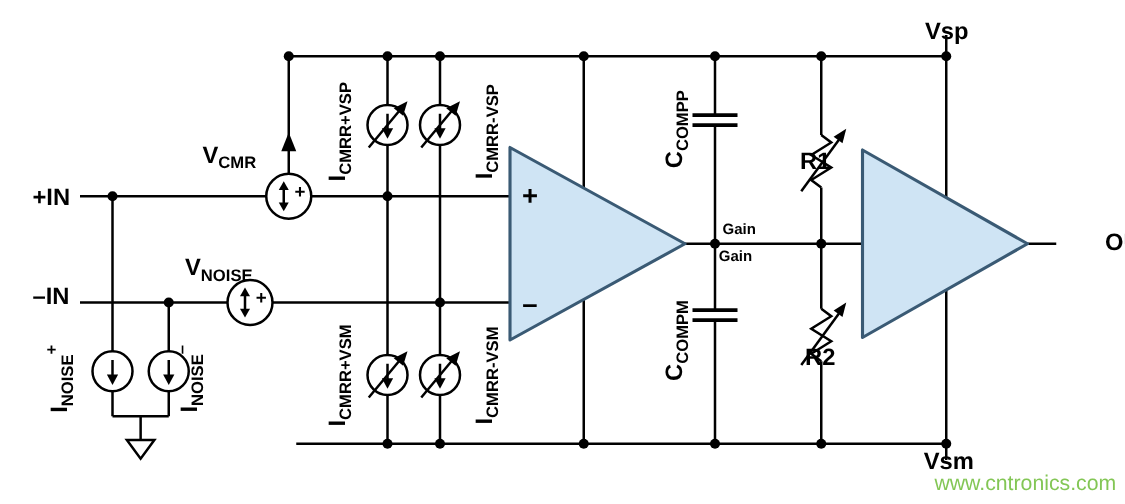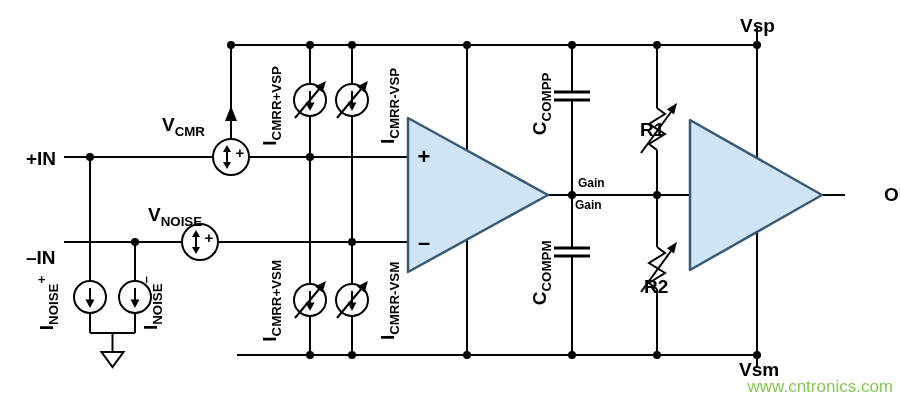--- a/index.html
+++ b/index.html
@@ -150,21 +150,21 @@
     <use href="#sym-vararrow" transform="translate(352,300)"></use>
 
     <text x="240" y="158" text-anchor="middle" font-size="15">+</text>
     <text x="209" y="243" text-anchor="middle" font-size="15">+</text>
     <text x="424" y="164" text-anchor="middle" font-size="22">+</text>
     <text x="424" y="250" text-anchor="middle" font-size="22">–</text>
     <text class="wm" x="893" y="392" text-anchor="end" font-size="17" fill="#76c043">www.cntronics.com</text>
   </svg>
 
   <div class="lbl" style="left:26px;top:149px">+IN</div>
-  <div class="lbl" style="left:26px;top:248px">–IN</div>
+  <div class="lbl" style="left:26px;top:228px">–IN</div>
   <div class="lbl" style="left:740px;top:16px">Vsp</div>
   <div class="lbl" style="left:739px;top:360px">Vsm</div>
   <div class="lbl" style="left:884px;top:185px">OUT</div>
 
   <div class="lbl" style="left:162px;top:115px">
     <span>V</span><sub>CMR</sub>
   </div>
   <div class="lbl" style="left:148px;top:205px">
     <span>V</span><sub>NOISE</sub>
   </div>

